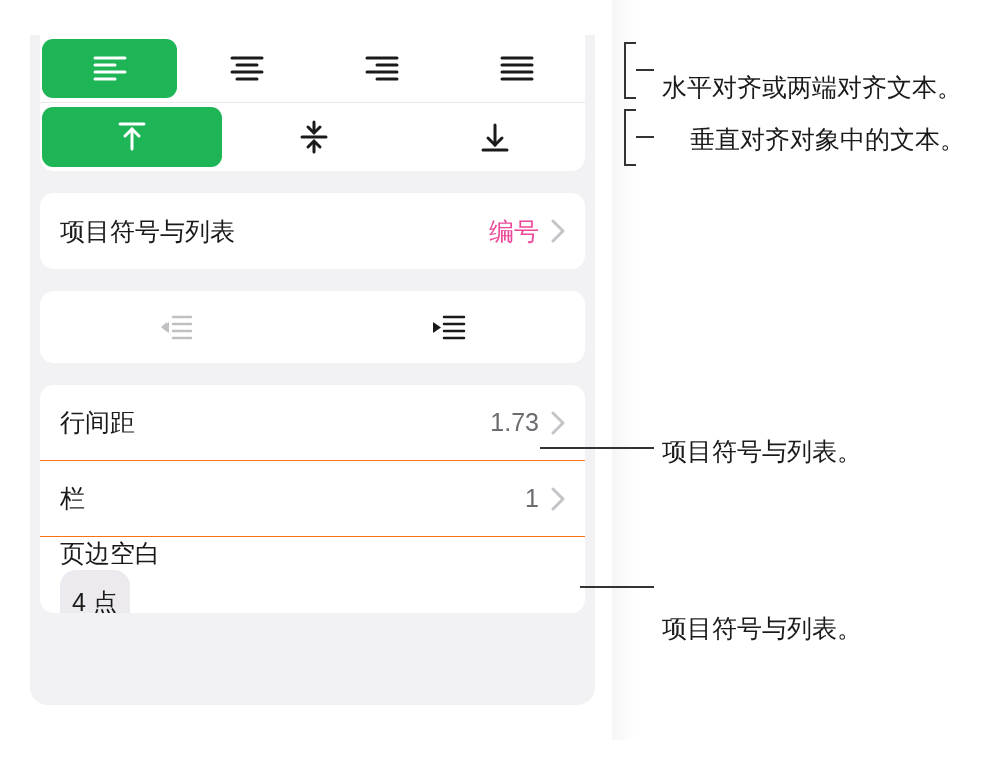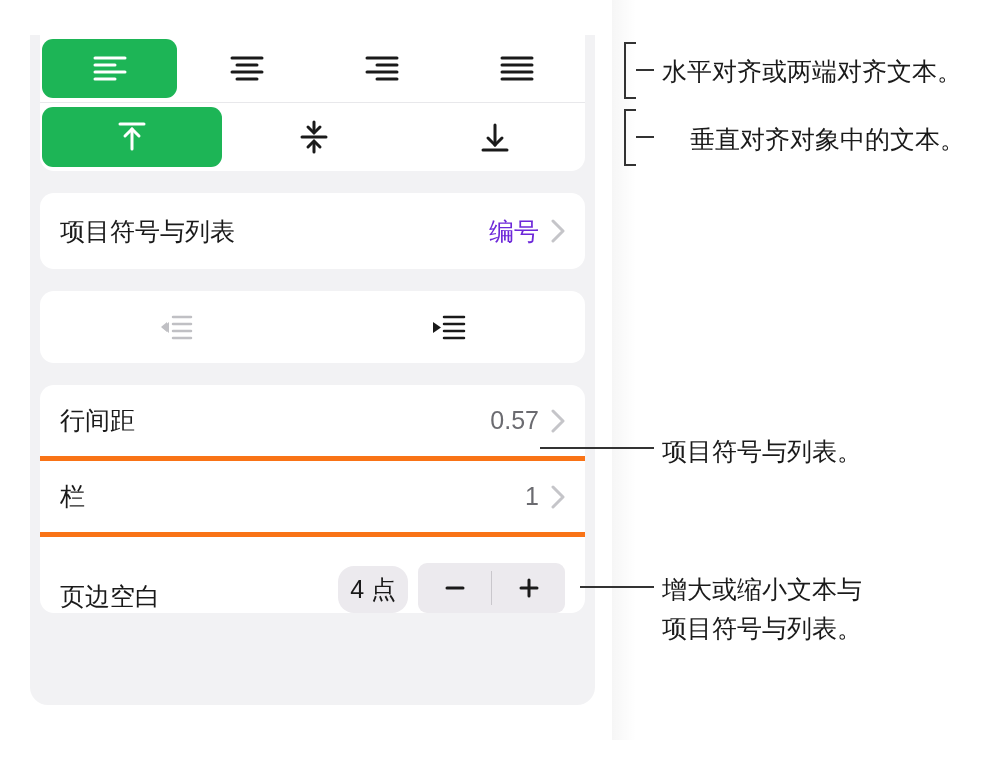--- a/index.html
+++ b/index.html
@@ -54,64 +54,65 @@
       border-radius: 11px;
       margin: 4px 2px;
     }
     .align-btn svg { display: block; }
     .list-item {
       display: flex;
       align-items: center;
       justify-content: space-between;
       height: 76px;
       padding: 0 20px;
-      border-bottom: 5px solid #f97316;
+      border-bottom: 1px solid #f97316;
     }
     .list-item:last-child { border-bottom: none; }
     .item-label {
       font-size: 25px;
       color: #1a1a1a;
     }
     .item-value-group {
       display: flex;
       align-items: center;
       gap: 12px;
     }
     .item-value {
       font-size: 25px;
       color: #6b6b70;
     }
     .item-value.sub {
-      color: #6d28d9;
+      color: #ec4899;
     }
     .chevron {
       width: 14px;
       height: 24px;
     }
     .indent-row {
       display: flex;
       height: 72px;
     }
     .indent-btn {
       flex: 1;
       display: flex;
       align-items: center;
       justify-content: center;
     }
     .margins-row {
       display: flex;
-      align-items: flex-end;
+      align-items: flex-start;
       height: 76px;
       padding: 0 20px;
+      flex-direction: column;
     }
     .margins-left { flex: 1; }
     .margin-value-box {
       background: #eceaee;
       border-radius: 16px;
-      padding: 7px 12px;
+      padding: 16px 12px;
       font-size: 25px;
       color: #1a1a1a;
       margin-right: 10px;
     }
     .stepper {
       display: flex;
       background: #eceaee;
       border-radius: 9px;
       overflow: hidden;
     }
@@ -273,21 +274,21 @@
             <polygon points="1,8 9,13.5 1,19" fill="#1a1a1a"></polygon>
           </svg>
       </div>
     </div>
   </div>
 
   <div class="section">
     <div class="list-item">
       <span class="item-label">行间距</span>
       <div class="item-value-group">
-        <span class="item-value">0.57</span>
+        <span class="item-value">1.73</span>
         <svg class="chevron" viewBox="0 0 14 24">
             <polyline points="2,2 12,12 2,22" fill="none" stroke="#c5c5c9" stroke-width="3" stroke-linecap="round" stroke-linejoin="round"></polyline>
           </svg>
       </div>
     </div>
     <div class="list-item">
       <span class="item-label">栏</span>
       <div class="item-value-group">
         <span class="item-value">1</span>
         <svg class="chevron" viewBox="0 0 14 24">
@@ -314,25 +315,25 @@
             </svg>
         </div>
       </div>
     </div>
   </div>
 
 </div>
 
 <div class="panel-edge"></div>
 
-<div class="annotation" style="left:662px; top:52px;">水平对齐或两端对齐文本。</div>
+<div class="annotation" style="left:662px; top:68px;">水平对齐或两端对齐文本。</div>
 <div class="annotation" style="left:690px; top:120px;">垂直对齐对象中的文本。</div>
 <div class="annotation" style="left:662px; top:432px;">项目符号与列表。</div>
 <div class="annotation" style="left:662px; top:570px;">
-  <span>增大或缩小文本与</span><br>
+  <br>
   <span>项目符号与列表。</span>
 </div>
 
 <div class="callout-bracket" style="left:624px; top:42px; height:57px; width:12px;"></div>
 <div class="callout-line" style="left:636px; top:69px; width:18px; height:2px;"></div>
 
 <div class="callout-bracket" style="left:624px; top:109px; height:57px; width:12px;"></div>
 <div class="callout-line" style="left:636px; top:136px; width:18px; height:2px;"></div>
 
 <div class="callout-line" style="left:540px; top:447px; width:114px; height:2px;"></div>

